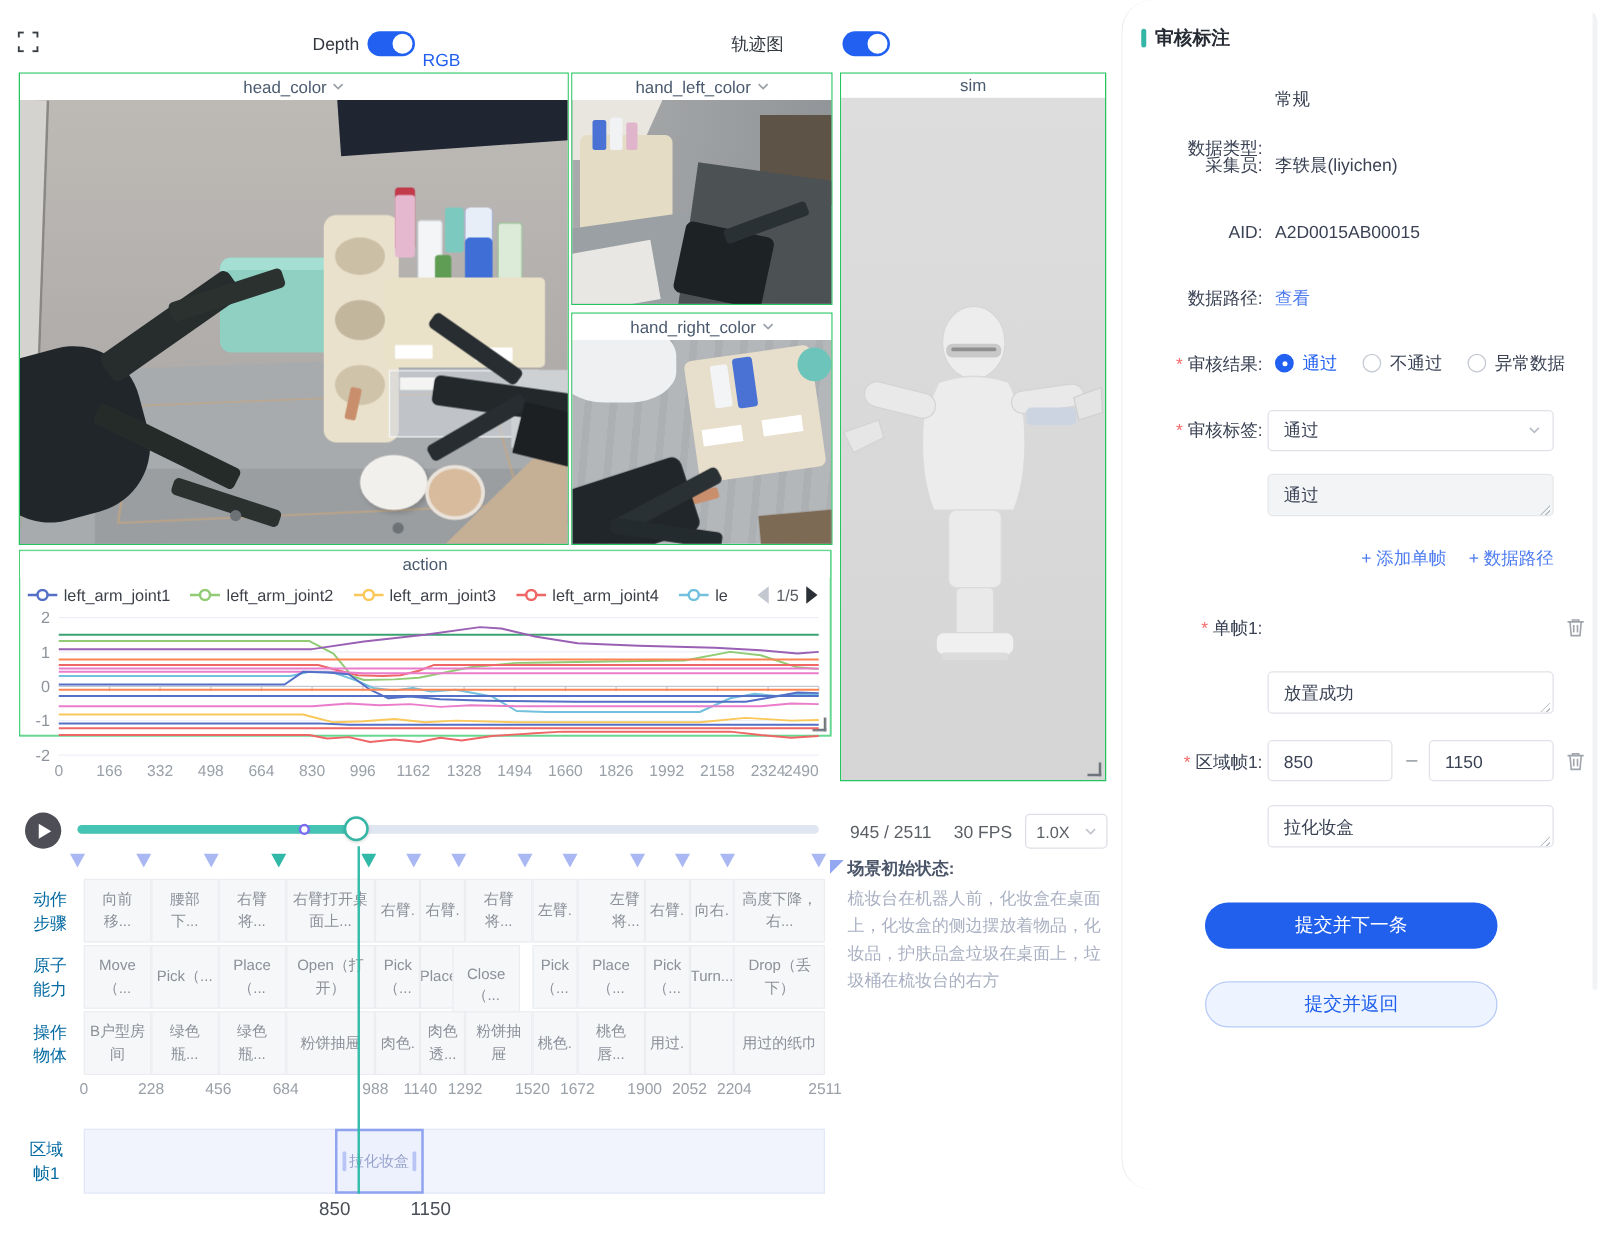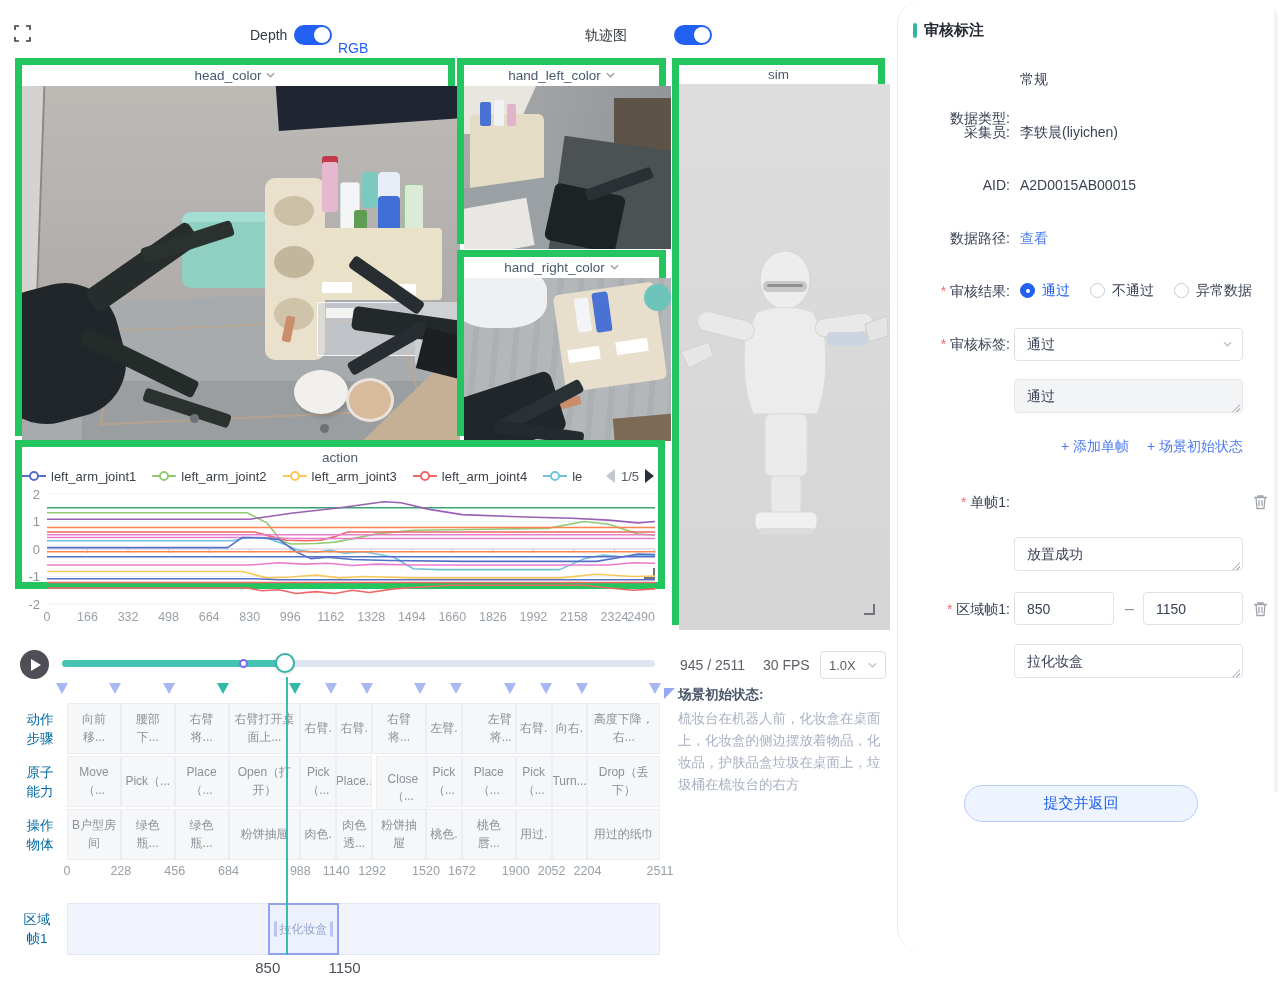--- a/index.html
+++ b/index.html
@@ -1,19 +1,19 @@
 <!DOCTYPE html>
 <html><head>
 <meta charset="utf-8">
 <style>
   html,body{margin:0;padding:0;background:#fff;}
   body{width:1280px;height:987px;position:relative;overflow:hidden;
        font-family:"Liberation Sans","DejaVu Sans",sans-serif;color:#333;}
   .abs{position:absolute;}
-  .panel{position:absolute;background:#fff;border:7px solid #22c55e;box-sizing:border-box;}
+  .panel{position:absolute;background:#fff;border:1px solid #22c55e;box-sizing:border-box;}
   .cam-title{height:21px;display:flex;align-items:center;justify-content:center;
              font-size:13.5px;color:#4a5a6e;gap:5px;background:#fff;position:relative;z-index:2;}
   .chev{width:9px;height:9px;display:inline-block;}
   .scene{position:relative;overflow:hidden;}
   .scene *{position:absolute;}
   
   .toggle{width:38px;height:20px;border-radius:10px;background:#2160f0;position:relative;display:inline-block;}
   .toggle .knob{position:absolute;right:2px;top:2px;width:16px;height:16px;border-radius:50%;background:#fff;}
   
   #legend-row{position:absolute;left:22px;top:464px;width:640px;height:24px;display:flex;align-items:center;gap:16px;}
@@ -380,21 +380,21 @@
     <div class="cell" style="left: 394.861px; top: 0px; width: 53.8447px; height: 51px; text-align: right;">左臂将...</div>
     <div class="cell" style="left: 448.706px; top: 0px; width: 35.8965px; height: 51px;">右臂.</div>
     <div class="cell" style="left: 484.602px; top: 0px; width: 35.8965px; height: 51px;">向右.</div>
     <div class="cell" style="left: 520.499px; top: 0px; width: 72.5014px; height: 51px;">高度下降，右...</div>
     <div class="cell" style="left: 0px; top: 53px; width: 53.8447px; height: 51px;">Move（...</div>
     <div class="cell" style="left: 53.8447px; top: 53px; width: 53.8447px; height: 51px;">Pick（...</div>
     <div class="cell" style="left: 107.689px; top: 53px; width: 53.8447px; height: 51px;">Place（...</div>
     <div class="cell" style="left: 161.534px; top: 53px; width: 71.7929px; height: 51px;">Open（打开）</div>
     <div class="cell" style="left: 233.327px; top: 53px; width: 35.8965px; height: 51px;">Pick（...</div>
     <div class="cell" style="left: 269.223px; top: 53px; width: 35.8965px; height: 51px;">Place..</div>
-    <div class="cell" style="left: 309px; top: 53px; width: 53.8447px; height: 64px;">Close（...</div>
+    <div class="cell" style="left: 295px; top: 53px; width: 53.8447px; height: 64px;">Close（...</div>
     <div class="cell" style="left: 358.965px; top: 53px; width: 35.8965px; height: 51px;">Pick（...</div>
     <div class="cell" style="left: 394.861px; top: 53px; width: 53.8447px; height: 51px;">Place（...</div>
     <div class="cell" style="left: 448.706px; top: 53px; width: 35.8965px; height: 51px;">Pick（...</div>
     <div class="cell" style="left: 484.602px; top: 53px; width: 35.8965px; height: 51px;">Turn...</div>
     <div class="cell" style="left: 520.499px; top: 53px; width: 72.5014px; height: 51px;">Drop（丢下）</div>
     <div class="cell" style="left: 0px; top: 106px; width: 53.8447px; height: 51px;">B户型房间</div>
     <div class="cell" style="left: 53.8447px; top: 106px; width: 53.8447px; height: 51px;">绿色瓶...</div>
     <div class="cell" style="left: 107.689px; top: 106px; width: 53.8447px; height: 51px;">绿色瓶...</div>
     <div class="cell" style="left: 161.534px; top: 106px; width: 71.7929px; height: 51px;">粉饼抽屉</div>
     <div class="cell" style="left: 233.327px; top: 106px; width: 35.8965px; height: 51px;">肉色.</div>
@@ -470,38 +470,39 @@
     <span>通过</span>
     <svg class="chev" style="position:absolute;right:10px;" viewBox="0 0 10 7" fill="none" stroke="#b9bec7" stroke-width="1.5">
         <path d="M1 1l4 4 4-4"></path>
       </svg>
   </div>
   <textarea class="notebox grey" style="top: 379px;">通过</textarea>
   <div class="rzcorner" style="left:334px;top:404px;"></div>
 
   <div style="position:absolute;left:116px;top:438px;width:229px;text-align:right;font-size:14px;white-space:nowrap;">
     <span class="link">+ 添加单帧</span>
-    <span class="link" style="margin-left:14px;">+ 场景初始状态</span>
+    <span class="link" style="margin-left:14px;">+ 数据路径</span>
   </div>
 
   <span class="rp-label req" style="top:494px;">单帧1:</span>
   <svg class="trash" style="left:355px;top:494px;" width="15" height="16" viewBox="0 0 15 16" fill="none" stroke="#a0a5ad" stroke-width="1.3">
     <path d="M1 3.5h13M5 3.5V2h5v1.5M3 3.5l1 11h7l1-11M6 6v6M9 6v6"></path>
   </svg>
   <textarea class="notebox" style="top: 537px;">放置成功</textarea>
   <div class="rzcorner" style="left:334px;top:562px;"></div>
 
   <span class="rp-label req" style="top:601px;">区域帧1:</span>
   <input class="numinput" style="left: 116px; top: 592px; width: 100px;" value="850">
   <span style="position:absolute;left:227px;top:600px;color:#8a8f99;">–</span>
   <input class="numinput" style="left: 245px; top: 592px; width: 100px;" value="1150">
   <svg class="trash" style="left:355px;top:601px;" width="15" height="16" viewBox="0 0 15 16" fill="none" stroke="#a0a5ad" stroke-width="1.3">
     <path d="M1 3.5h13M5 3.5V2h5v1.5M3 3.5l1 11h7l1-11M6 6v6M9 6v6"></path>
   </svg>
   <textarea class="notebox" style="top: 644px;">拉化妆盒</textarea>
   <div class="rzcorner" style="left:334px;top:669px;"></div>
 
+  <div class="btn primary" style="top:722px;">提交并下一条</div>
   <div class="btn secondary" style="top:785px;">提交并返回</div>
   <div style="position:absolute;right:2px;top:8px;width:4px;height:784px;background:#f2f3f5;border-radius:2px;"></div>
 </div>
 
 
 
 
 </body></html>

